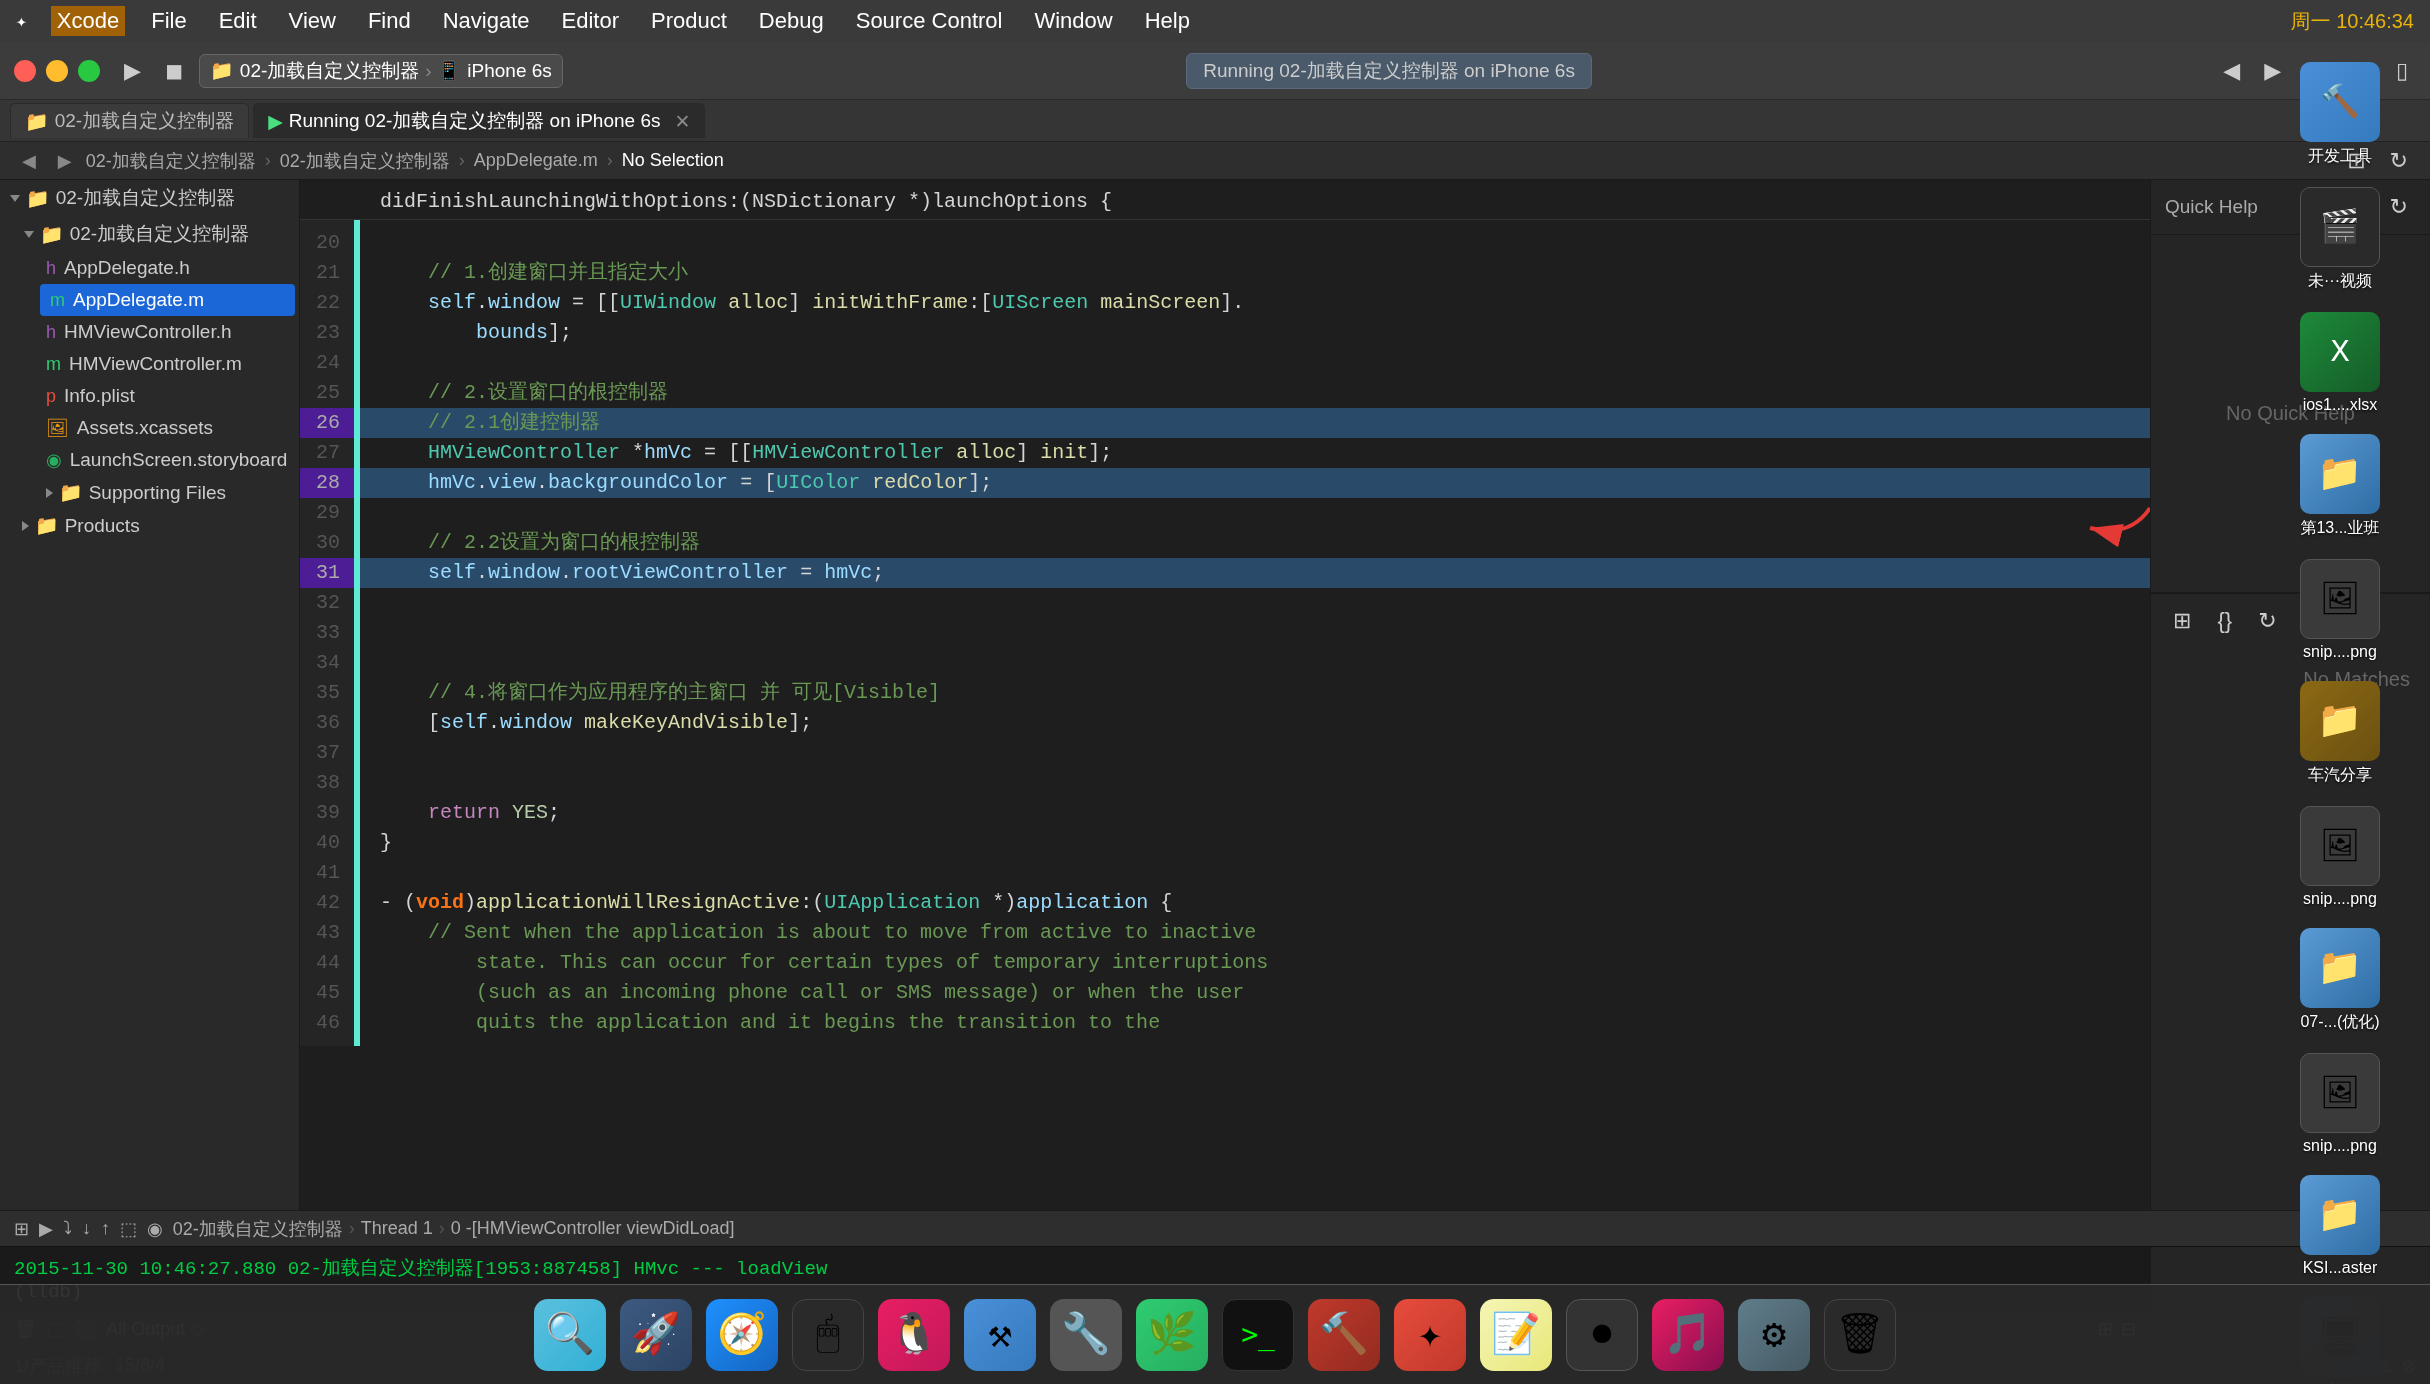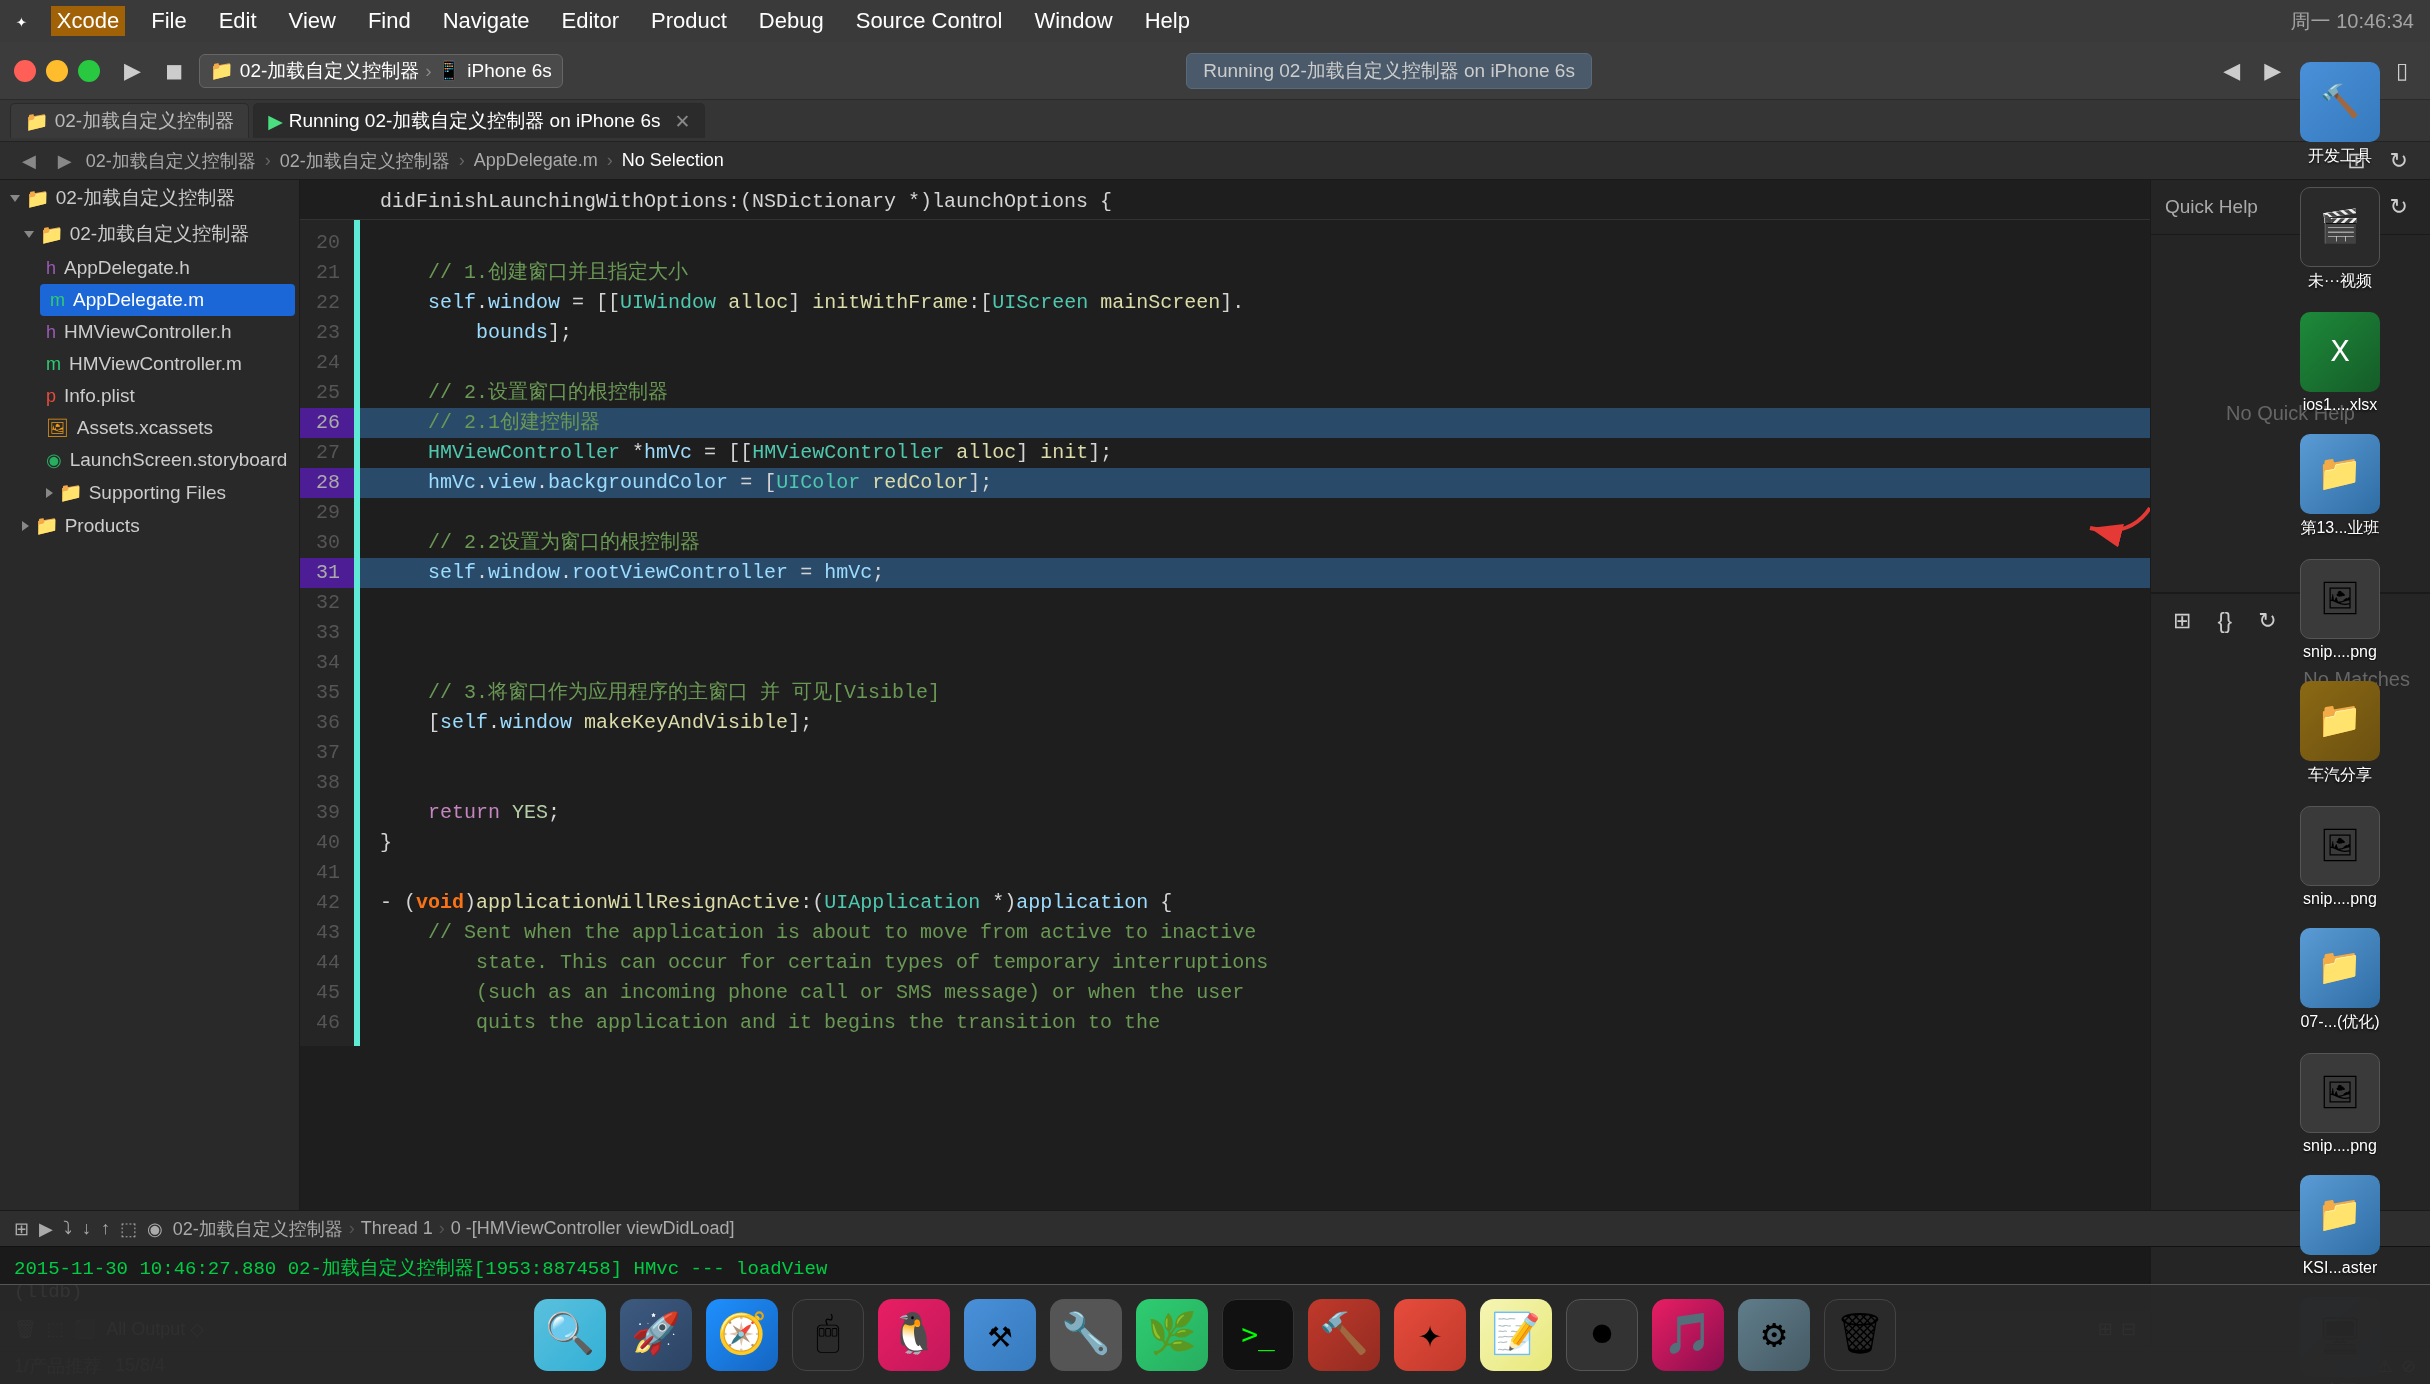--- a/index.html
+++ b/index.html
@@ -35,21 +35,21 @@
       font-family: -apple-system, sans-serif;
       cursor: default;
       padding: 2px 6px;
     }
     .menu-item.active { background: #a16207; border-radius: 0; }
     .menu-bar-right {
       margin-left: auto;
       display: flex;
       align-items: center;
       gap: 12px;
-      color: #a3a3a3;
+      color: #eab308;
       font-size: 20px;
       font-family: -apple-system, sans-serif;
     }
 
     
     .toolbar {
       width: 100%;
       height: 58px;
       background: #3c3c3c;
       display: flex;
@@ -619,21 +619,21 @@
               </defs>
               <path d="M 140 10 Q 120 40 80 30" stroke="#e53935" stroke-width="4" fill="none" marker-end="url(#arrowhead)"></path>
             </svg>
           </div>
           <div class="code-line">&nbsp;</div>
           <div class="code-line"><span class="comment">    // 2.2设置为窗口的根控制器</span></div>
           <div class="code-line highlighted">    <span class="var">self</span><span class="op">.</span><span class="prop">window</span><span class="op">.</span><span class="prop">rootViewController</span> <span class="op">=</span> <span class="var">hmVc</span>;</div>
           <div class="code-line">&nbsp;</div>
           <div class="code-line">&nbsp;</div>
           <div class="code-line">&nbsp;</div>
-          <div class="code-line"><span class="comment">    // 3.将窗口作为应用程序的主窗口 并 可见[Visible]</span></div>
+          <div class="code-line"><span class="comment">    // 4.将窗口作为应用程序的主窗口 并 可见[Visible]</span></div>
           <div class="code-line">    [<span class="var">self</span><span class="op">.</span><span class="prop">window</span> <span class="fn">makeKeyAndVisible</span>];</div>
           <div class="code-line">&nbsp;</div>
           <div class="code-line">&nbsp;</div>
           <div class="code-line">    <span class="kw">return</span> <span class="num">YES</span>;</div>
           <div class="code-line">}</div>
           <div class="code-line">&nbsp;</div>
           <div class="code-line"><span class="op">-</span> (<span class="kw2">void</span>)<span class="fn">applicationWillResignActive</span>:(<span class="cls">UIApplication</span> <span class="op">*</span>)<span class="var">application</span> {</div>
           <div class="code-line"><span class="comment">    // Sent when the application is about to move from active to inactive</span></div>
           <div class="code-line"><span class="comment">        state. This can occur for certain types of temporary interruptions</span></div>
           <div class="code-line"><span class="comment">        (such as an incoming phone call or SMS message) or when the user</span></div>

